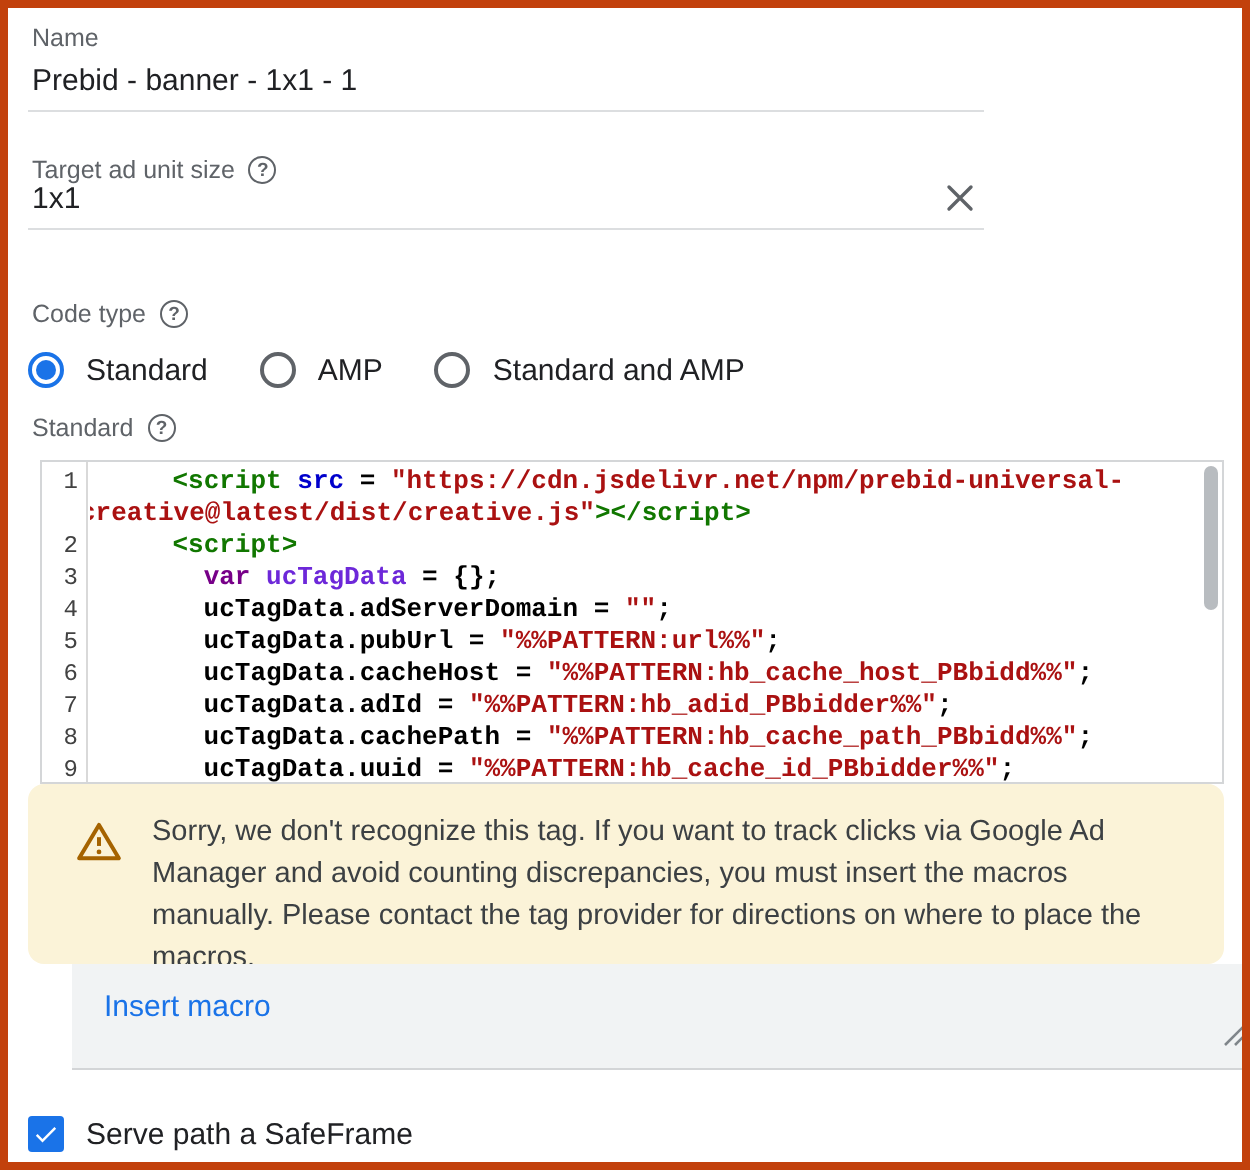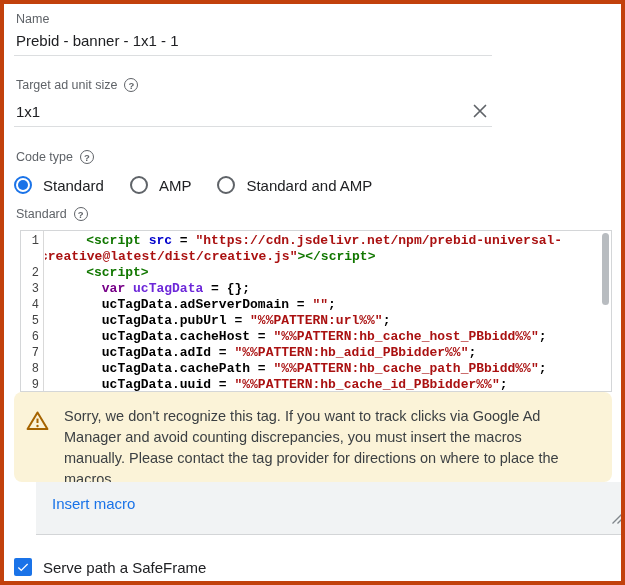--- a/index.html
+++ b/index.html
@@ -62,21 +62,21 @@
   .sg-kw  { color:#770088; }
   .sg-def { color:#6d28d9; }
   .v-scrollbar {
     position:absolute; right:2px; top:2px; width:7px; height:72px;
     background:#b8bcc0; border-radius:4px;
   }
 
   
   .warning-box {
     position:absolute; left:10px; top:388px; width:598px; height:90px;
-    background:#fbf3d8; border-radius:8px; display:flex; padding:13px 12px; gap:15px;
+    background:#fbf3d8; border-radius:8px; display:flex; padding:13px 24px; gap:15px;
   }
   .warning-text { font-size:14.5px; line-height:21px; color:#3c4043; max-width:505px; padding-top:1px; }
   .warn-tri { flex:0 0 auto; margin-top:5px; }
 
   
   .editor-footer {
     position:absolute; left:32px; top:478px; width:592px; height:53px;
     background:#f1f3f4; border-bottom:1px solid #d3d5d7;
   }
   .insert-macro {
@@ -101,21 +101,21 @@
     <span>Name</span>
   </div>
   <div class="text-field" style="top:28px;text-decoration:underline;">
     <input type="text" value="Prebid - banner - 1x1 - 1" style="">
   </div>
 
   <div class="field-label" style="top:74px;">
     <span>Target ad unit size</span>
     <span class="help-icon"></span>
   </div>
-  <div class="text-field" style="top:99px;">
+  <div class="text-field" style="top:87px;">
     <input type="text" value="1x1" style="">
     <span class="clear-btn">
       <svg width="20" height="20" viewBox="0 0 20 20">
         <path d="M4.5 4.5 L15.5 15.5 M15.5 4.5 L4.5 15.5" stroke="#5f6368" stroke-width="1.7" stroke-linecap="round"></path>
       </svg>
     </span>
   </div>
 
   <div class="field-label" style="top:146px;">
     <span>Code type</span>

